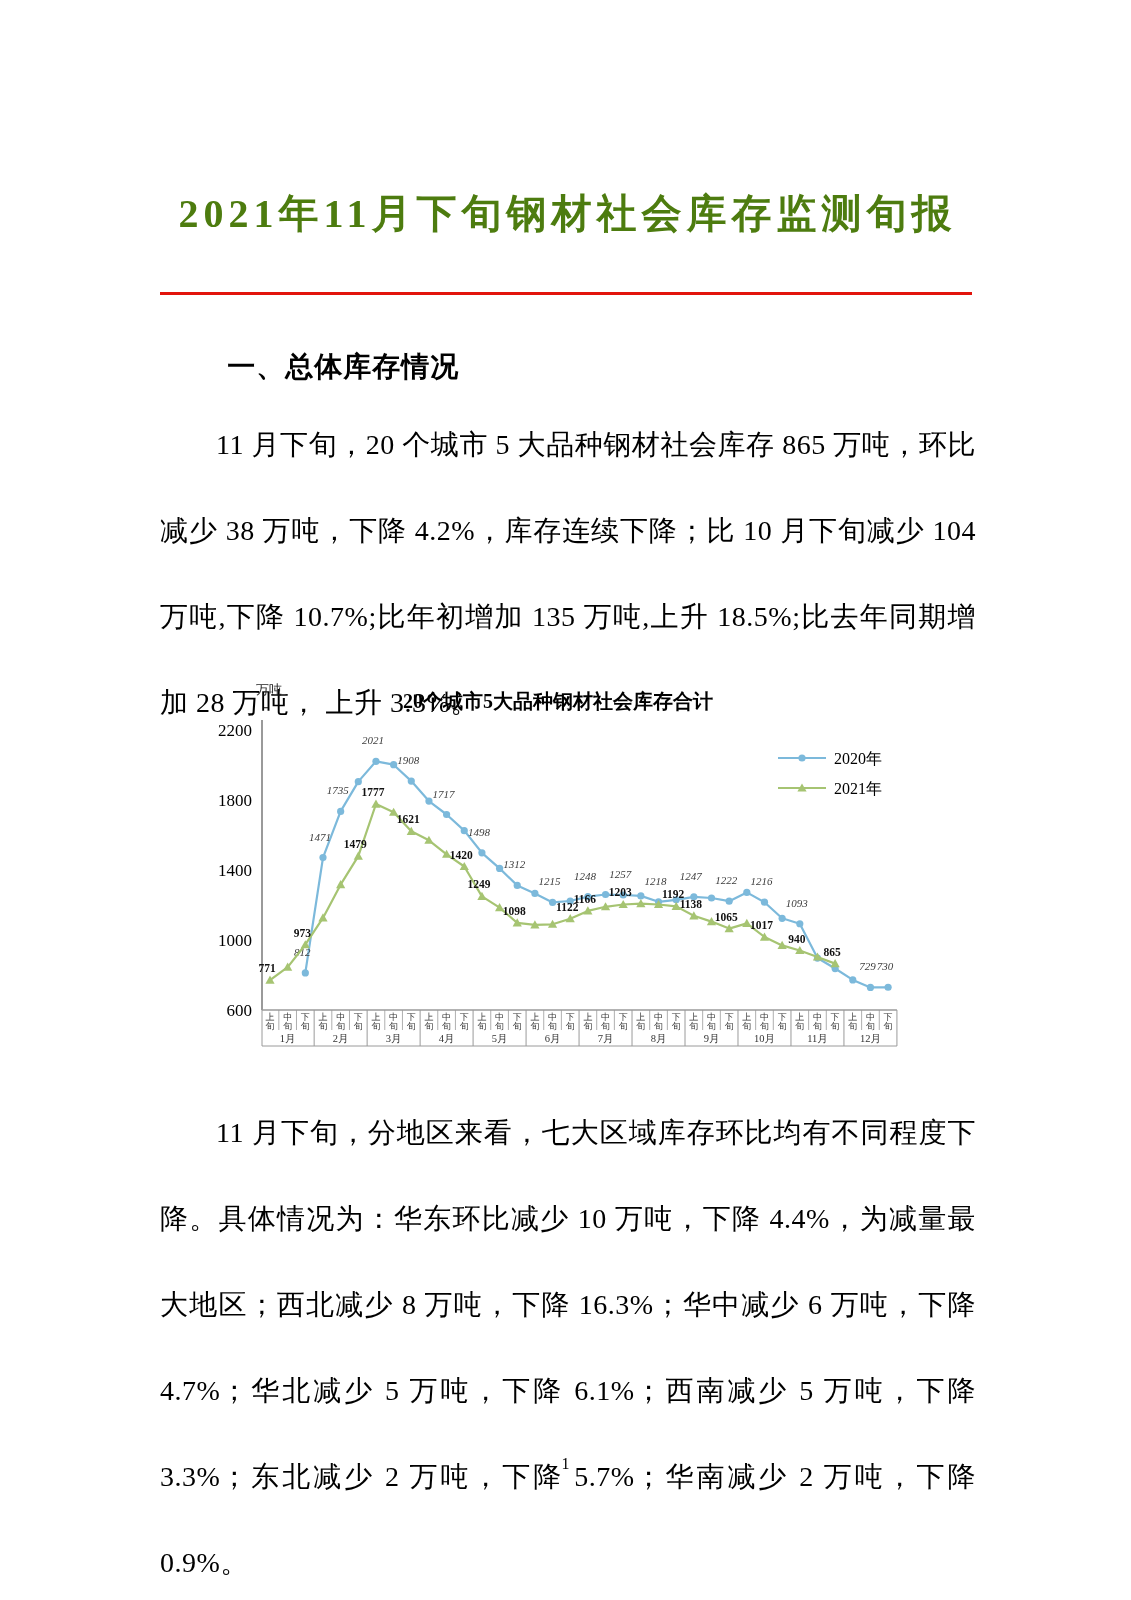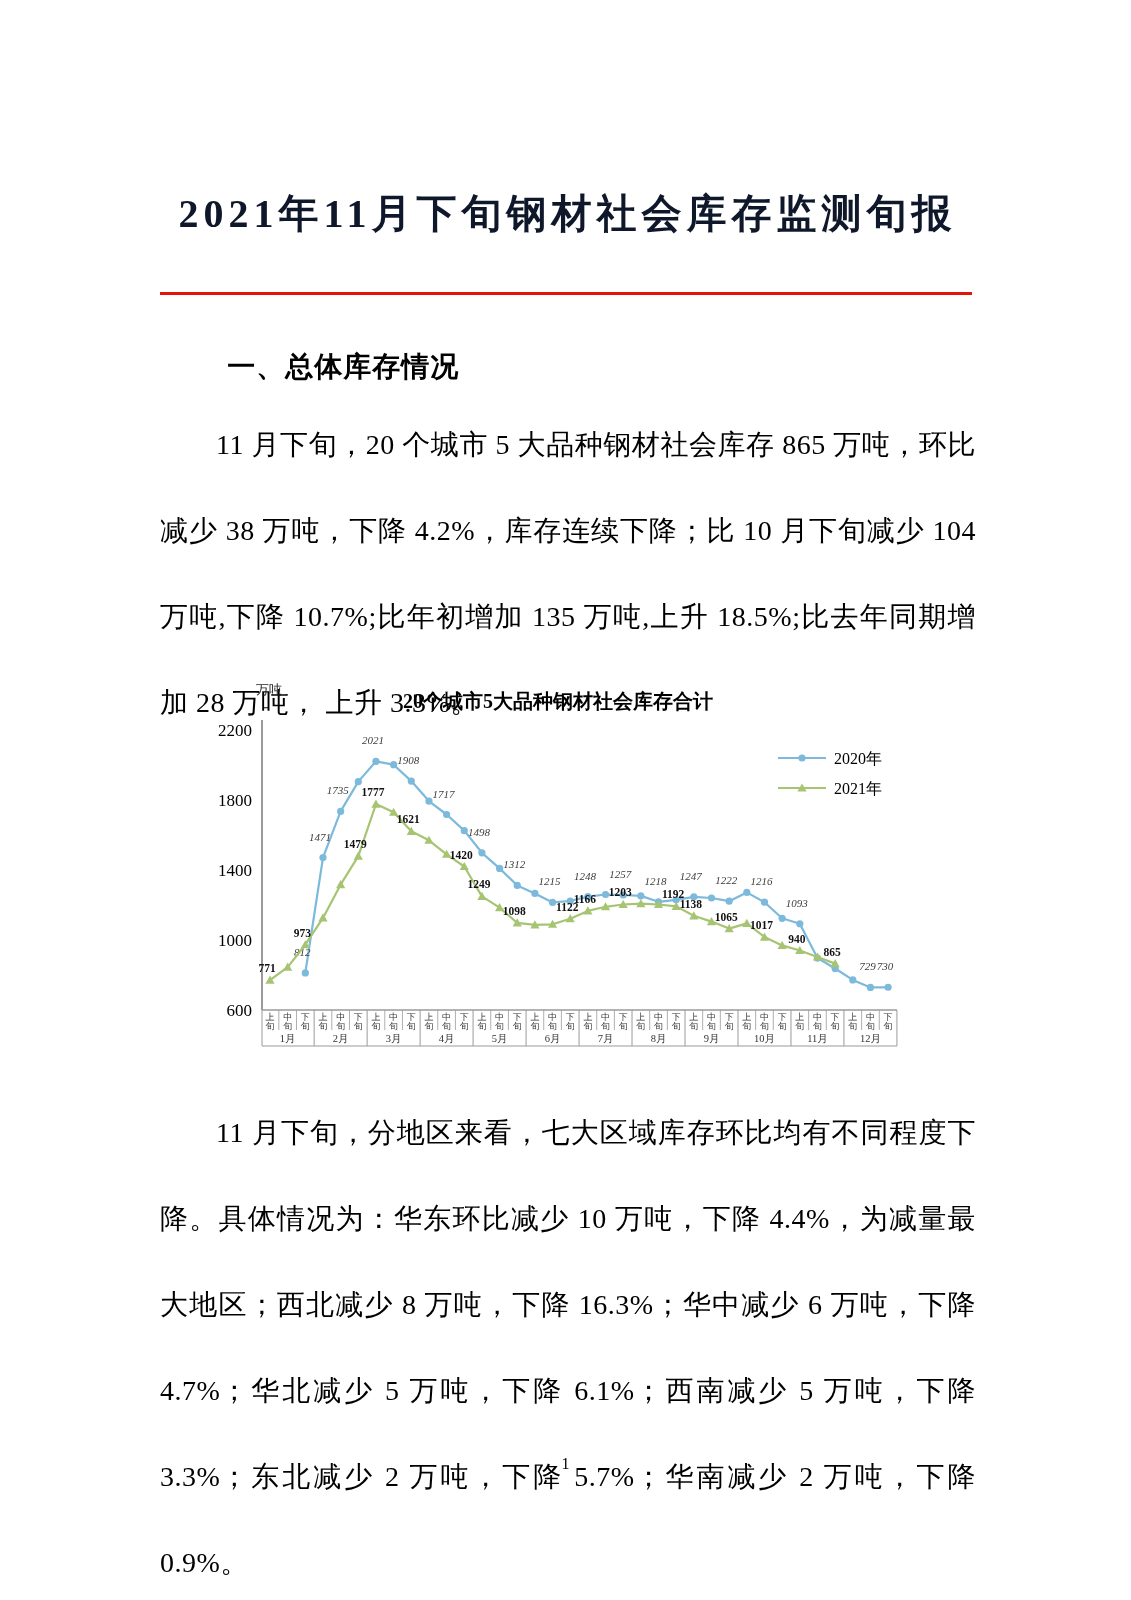--- a/index.html
+++ b/index.html
@@ -28,21 +28,21 @@
   #para2{top:1090px;}
   #chart-box{left:178px;top:670px;width:780px;height:388px;}
   .page-number{
     left:0;top:1455px;width:1131px;text-align:center;font-size:16px;
   }
   svg text{font-family:"Liberation Serif","DejaVu Serif",serif;}
 </style>
 </head>
 <body>
 
-<h1 class="abs report-title" style="color: #0f172a;">2021年11月下旬钢材社会库存监测旬报</h1>
+<h1 class="abs report-title" style="color: #4d7c0f;">2021年11月下旬钢材社会库存监测旬报</h1>
 <div class="abs title-rule" style="background: rgb(226, 20, 12);"></div>
 <h2 class="abs section-heading">一、总体库存情况</h2>
 <p id="para1" class="abs body-para">11 月下旬，20 个城市 5 大品种钢材社会库存 865 万吨，环比减少 38 万吨，下降 4.2%，库存连续下降；比 10 月下旬减少 104 万吨,下降 10.7%;比年初增加 135 万吨,上升 18.5%;比去年同期增加 28 万吨， 上升 3.3%。</p>
 <div id="chart-box" class="abs"><svg viewBox="0 0 780 388" width="780" height="388">
       <text x="380" y="38" text-anchor="middle" font-size="20" font-weight="bold" fill="#000">20个城市5大品种钢材社会库存合计</text>
       <text x="78" y="24" font-size="13" fill="#222">万吨</text>
       <line x1="84" y1="50" x2="84" y2="340" stroke="#9a9a9a" stroke-width="2"></line>
       <g>
         <text x="74" y="346" text-anchor="end" font-size="17" fill="#000">600</text>
         <text x="74" y="276" text-anchor="end" font-size="17" fill="#000">1000</text>

